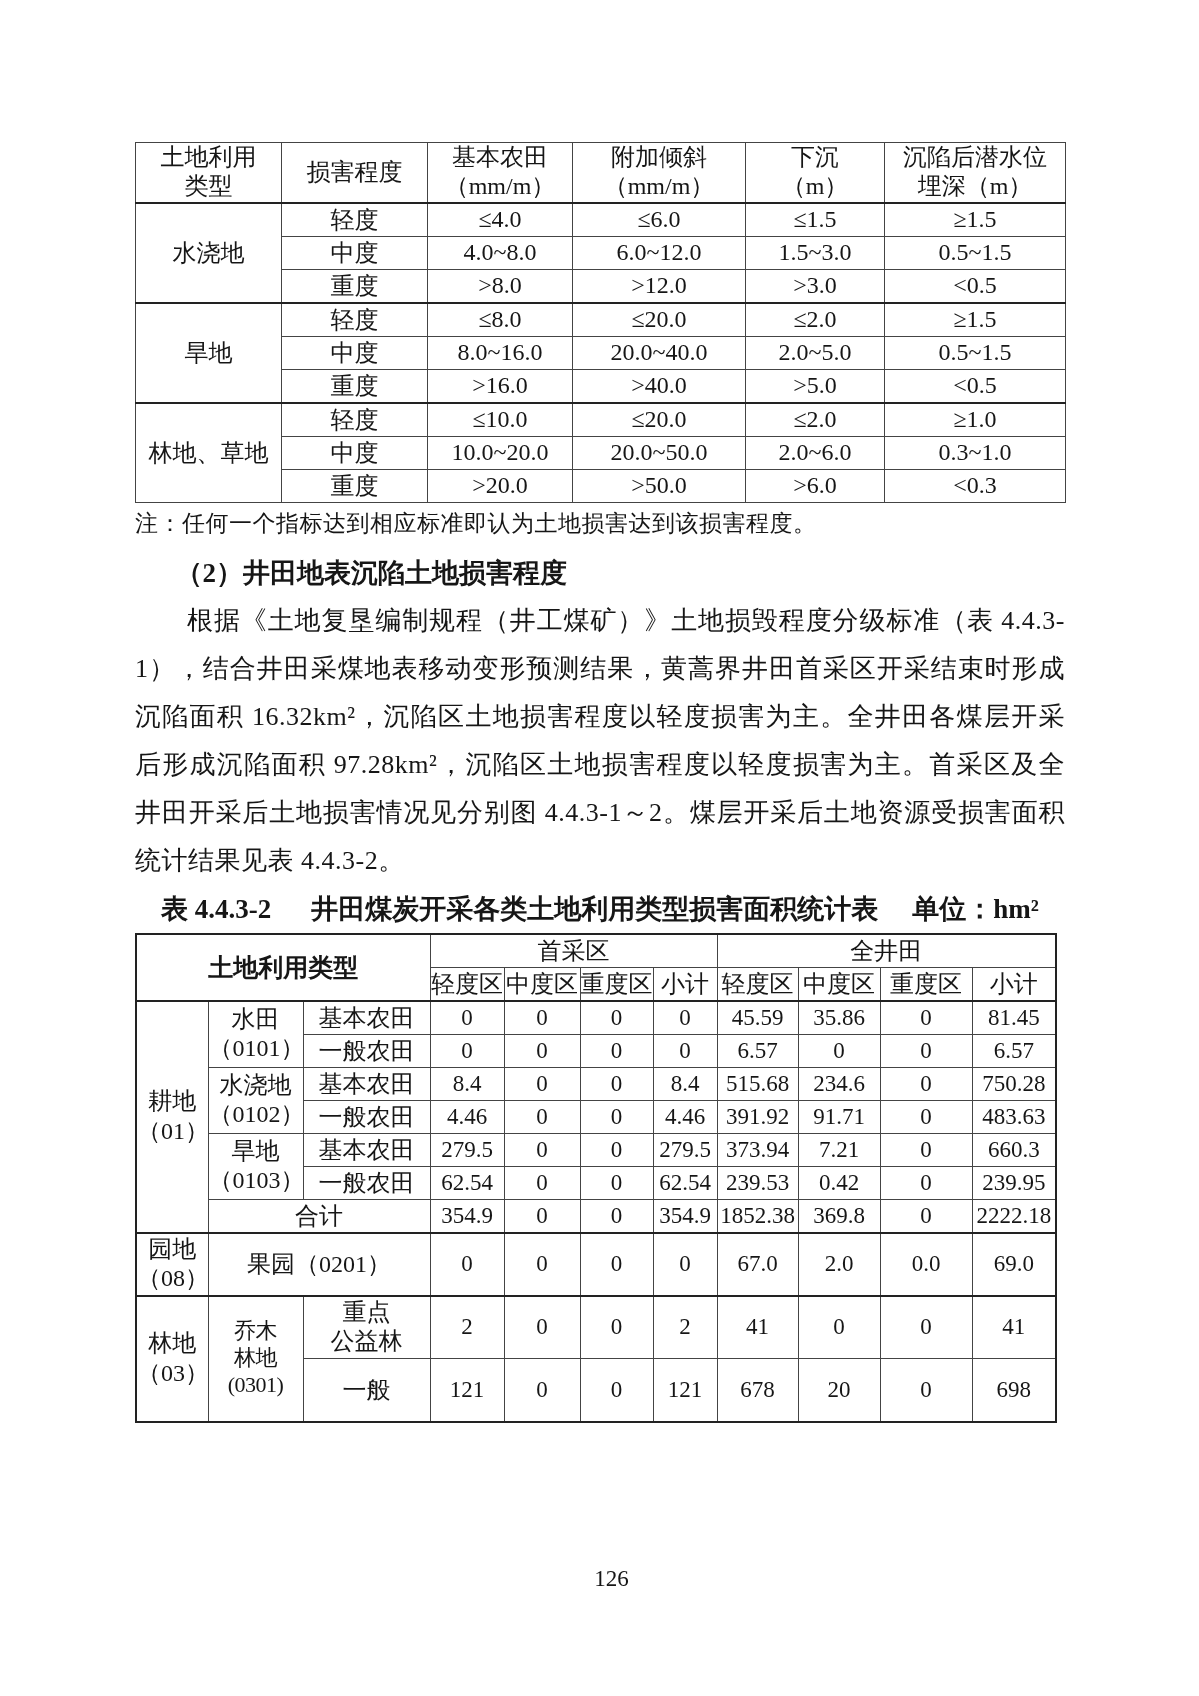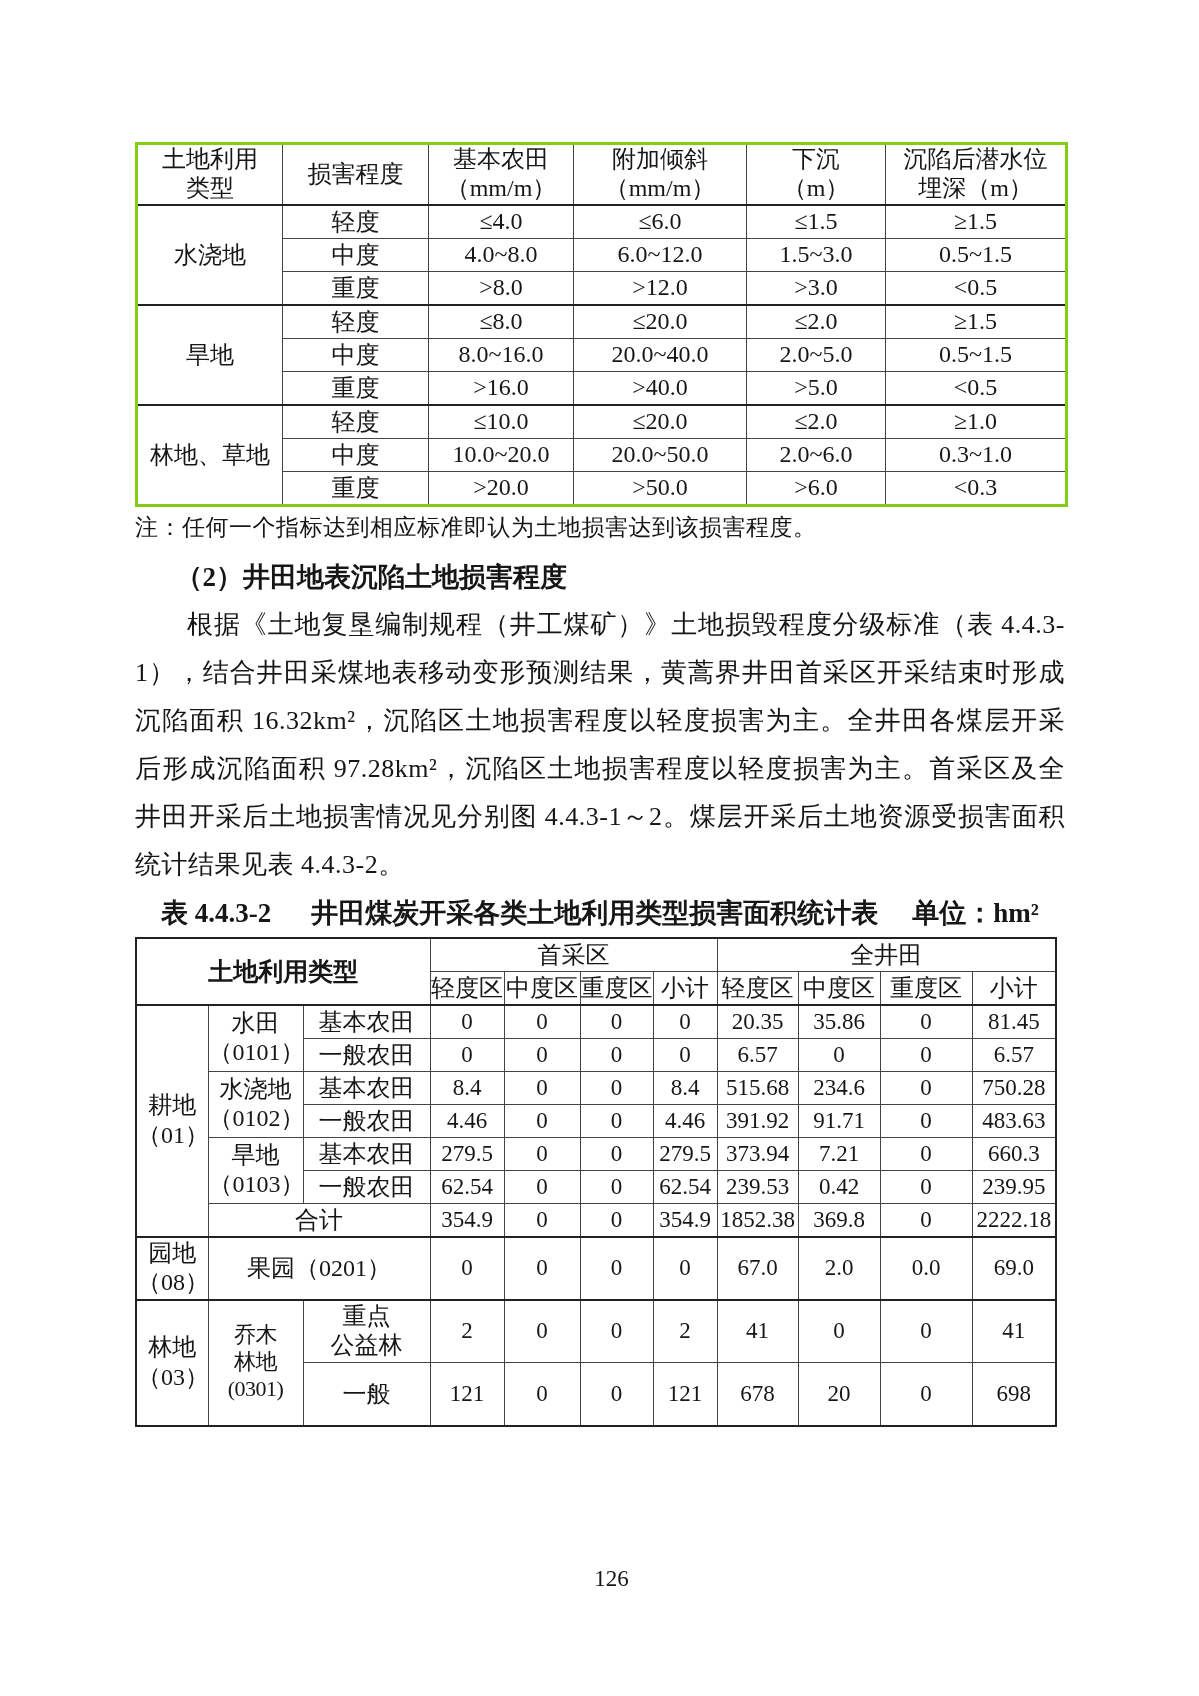--- a/index.html
+++ b/index.html
@@ -19,21 +19,21 @@
   .tbl-title { font-size:27px; font-weight:bold; text-align:center; margin:6px 0 6px; white-space:nowrap; }
   .gapA { display:inline-block; width:26px; }
   .gapB { display:inline-block; width:40px; }
   .gapC { display:inline-block; width:34px; }
 
   table { border-collapse:collapse; table-layout:fixed; }
   th, td { padding:0; text-align:center; vertical-align:middle; font-weight:normal; overflow:hidden; }
   .pre { white-space:pre-line; line-height:1.22; }
 
   
-  .t1 { width:930px; font-size:24px; border:3px solid #84cc16; }
+  .t1 { width:930px; font-size:24px; border:1px solid #84cc16; }
   .t1 th, .t1 td { border:1px solid #444; }
   .t1 thead th { height:58px; border-bottom:2.5px solid #222; }
   .t1 tbody tr { height:31px; }
   .t1 tr.gs td { border-top:2px solid #222;margin-left:11px; }
 
   .note { font-size:23px; margin:5px 0 0; letter-spacing:0.5px; }
   .h2 { font-size:27px; font-weight:bold; margin:16px 0 0; text-indent:1.5em; }
 
   
   .t2 { width:920px; font-size:24px; border:2px solid #222; margin-top:2px; }
@@ -196,21 +196,21 @@
         <tr>
           <td rowspan="7" class="pre">耕地
 （01）</td>
           <td rowspan="2" class="pre">水田
 （0101）</td>
           <td>基本农田</td>
           <td class="vnum">0</td>
           <td class="vnum">0</td>
           <td class="vnum">0</td>
           <td class="vnum">0</td>
-          <td class="vnum">20.35</td>
+          <td class="vnum">45.59</td>
           <td class="vnum">35.86</td>
           <td class="vnum">0</td>
           <td class="vnum">81.45</td>
         </tr>
         <tr>
           <td>一般农田</td>
           <td class="vnum">0</td>
           <td class="vnum">0</td>
           <td class="vnum">0</td>
           <td class="vnum">0</td>

